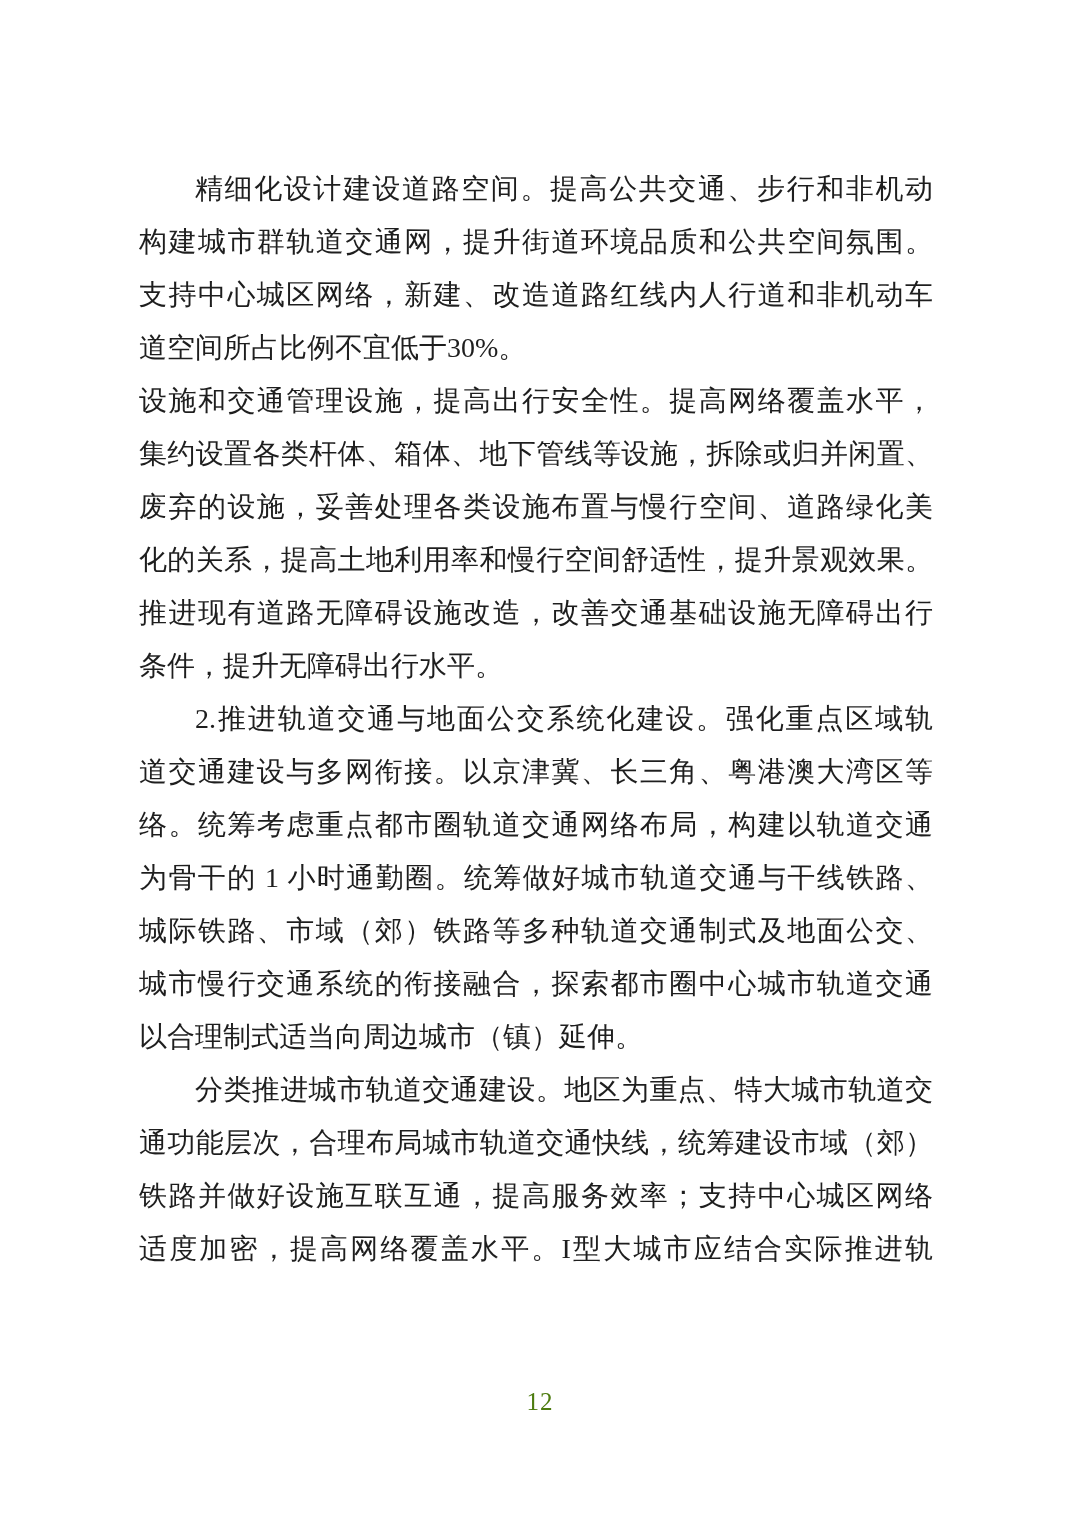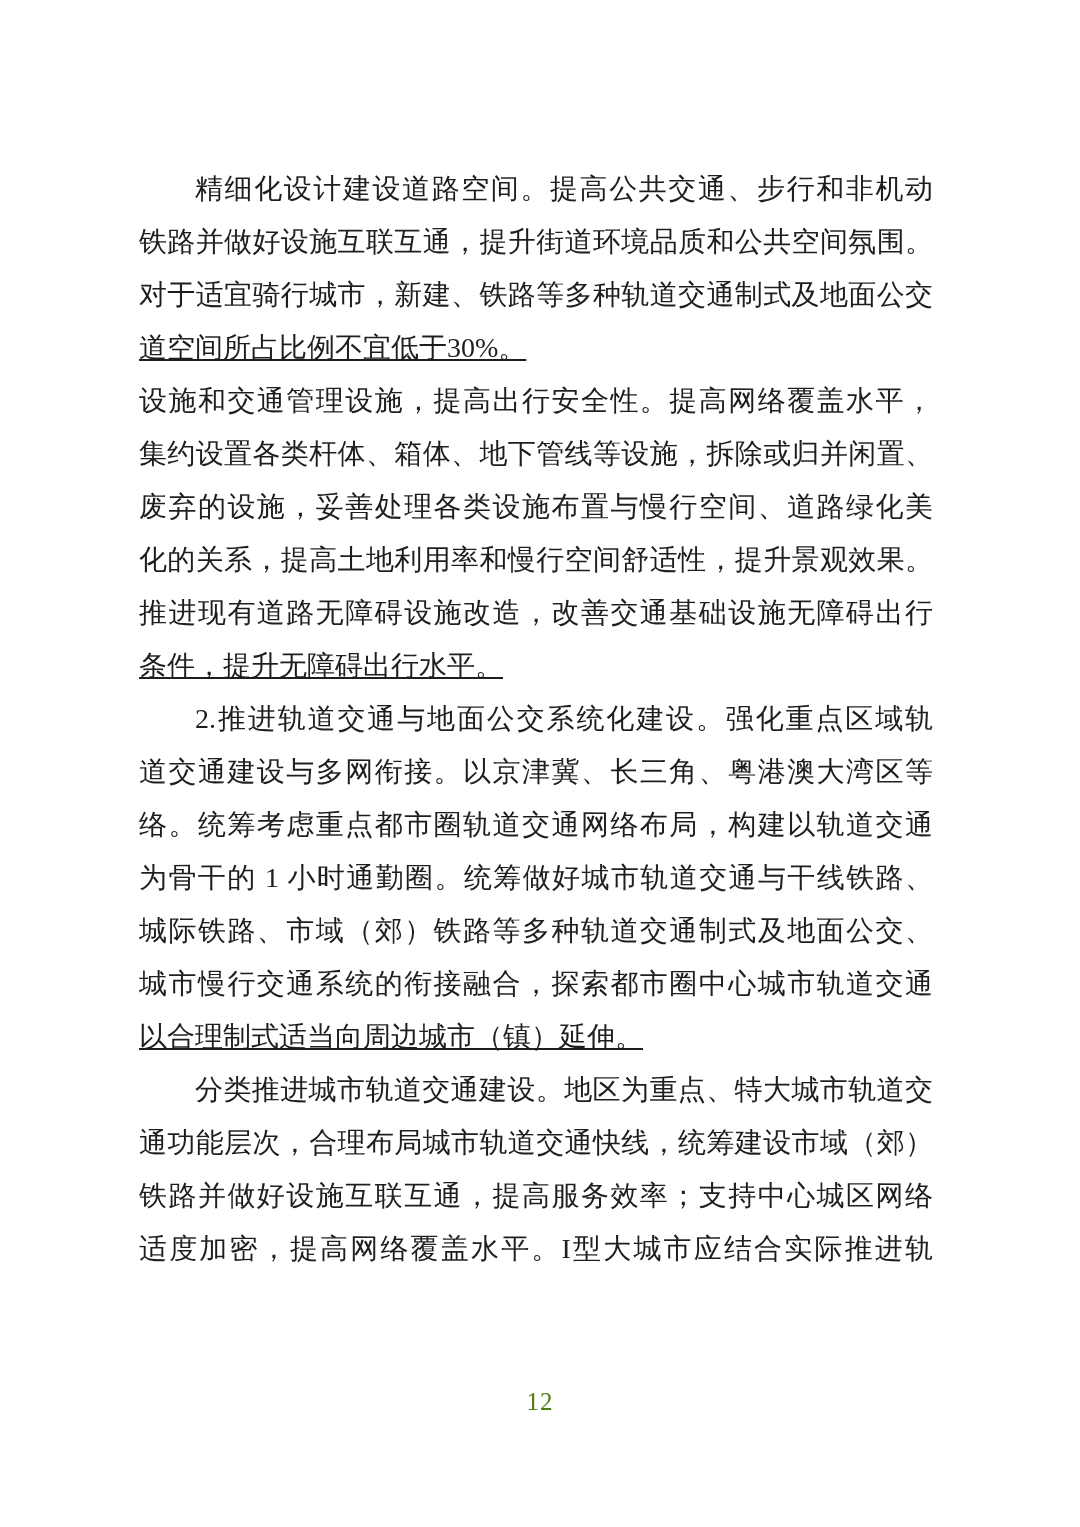--- a/index.html
+++ b/index.html
@@ -32,21 +32,20 @@
     line-height: 53px;
     text-align: justify;
     text-align-last: justify;
     text-justify: inter-ideograph;
     overflow: hidden;
     white-space: normal;
   }
   .line.nofill {
     text-align: center;
     text-align-last: left;
-    text-decoration: underline;
   }
   .line.indent {
     text-indent: 56px;
   }
   .page-number {
     position: absolute;
     left: 0;
     top: 1388px;
     width: 100%;
     text-align: center;
@@ -55,22 +54,22 @@
     letter-spacing: 1px;
   }
 </style>
 </head>
 <body>
 
 <div class="page">
   <div class="doc-body" style="color: rgb(30, 30, 30);">
       <div class="paragraph">
         <div class="line indent">精细化设计建设道路空间。提高公共交通、步行和非机动</div>
-        <div class="line">铁路并做好设施互联互通，提升街道环境品质和公共空间氛围。</div>
-        <div class="line">对于适宜骑行城市，新建、铁路等多种轨道交通制式及地面公交</div>
+        <div class="line">构建城市群轨道交通网，提升街道环境品质和公共空间氛围。</div>
+        <div class="line">支持中心城区网络，新建、改造道路红线内人行道和非机动车</div>
         <div class="line nofill">道空间所占比例不宜低于30%。</div>
       </div>
       <div class="paragraph">
         <div class="line">设施和交通管理设施，提高出行安全性。提高网络覆盖水平，</div>
         <div class="line">集约设置各类杆体、箱体、地下管线等设施，拆除或归并闲置、</div>
         <div class="line">废弃的设施，妥善处理各类设施布置与慢行空间、道路绿化美</div>
         <div class="line">化的关系，提高土地利用率和慢行空间舒适性，提升景观效果。</div>
         <div class="line">推进现有道路无障碍设施改造，改善交通基础设施无障碍出行</div>
         <div class="line nofill">条件，提升无障碍出行水平。</div>
       </div>

